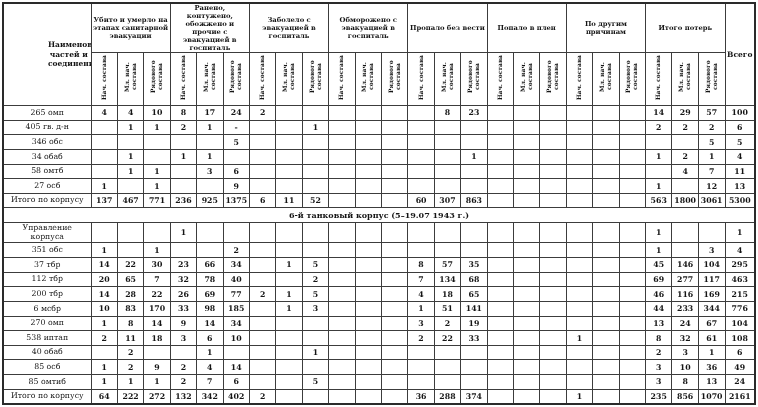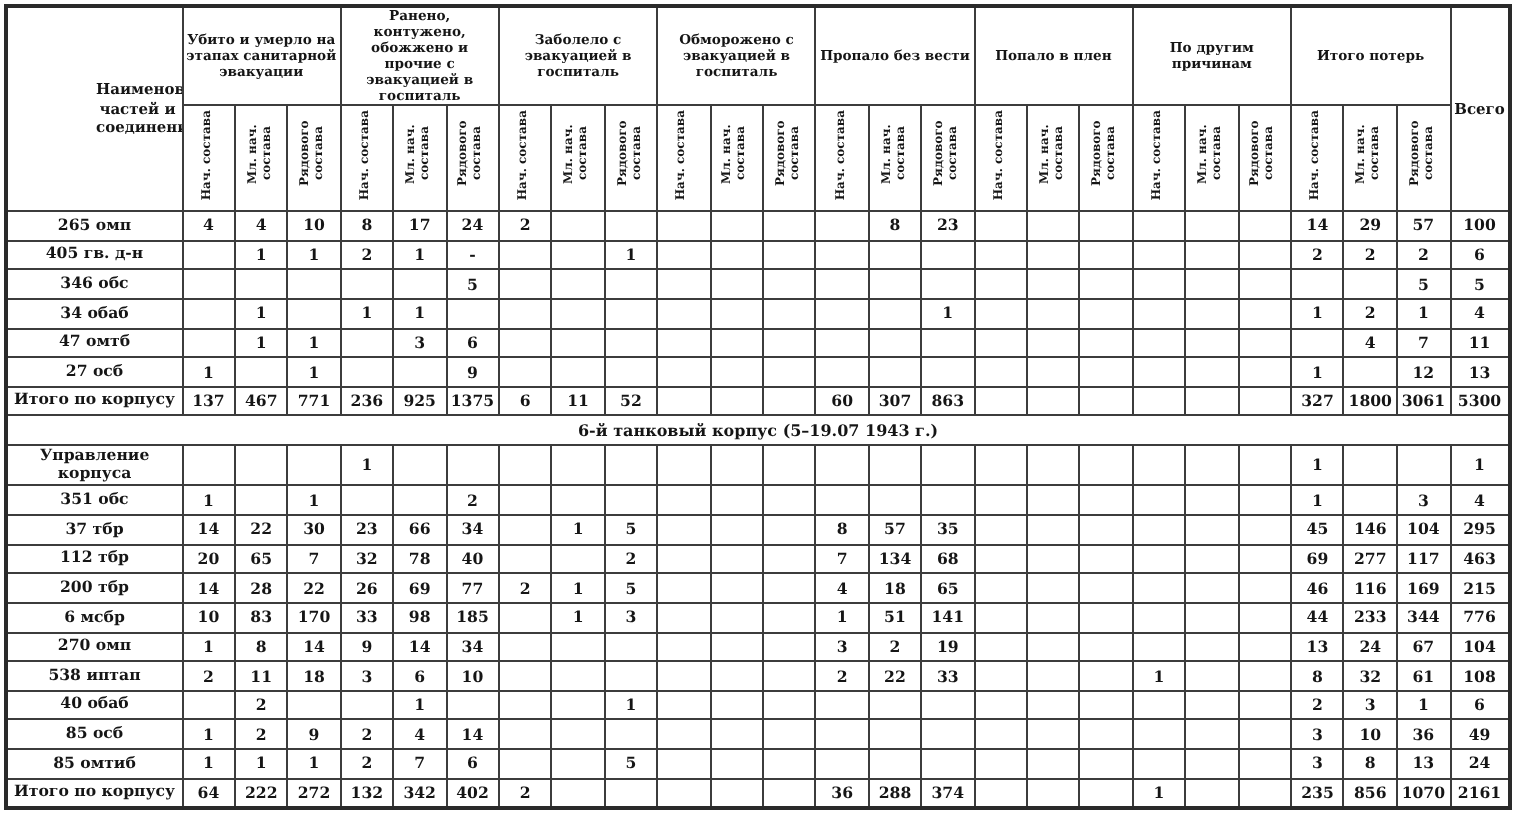--- a/index.html
+++ b/index.html
@@ -28,21 +28,21 @@
   th.sub-h    { height: 52px; font-weight: bold; }
   th.sub-h span {
     display: inline-block;
     writing-mode: vertical-rl;
     transform: rotate(180deg);
     font-size: 6px;
     line-height: 1.15;
     max-height: 48px;
     white-space: normal;
   }
-  td.unit  { font-size: 7.8px; font-weight: bold; line-height: 1.1; height: 13px; }
+  td.unit  { font-size: 7.8px; font-weight: normal; line-height: 1.1; height: 13px; }
   td.val   { font-size: 7.8px; font-weight: bold; }
   tr.section-row td {
     font-size: 8px; font-weight: bold; height: 13px;
   }
 </style>
 </head>
 <body>
 
 <div class="page">
   <table class="losses">
@@ -221,21 +221,21 @@
           <td class="val"></td>
           <td class="val"></td>
           <td class="val"></td>
           <td class="val"></td>
           <td class="val">1</td>
           <td class="val">2</td>
           <td class="val">1</td>
           <td class="val">4</td>
         </tr>
         <tr>
-          <td class="unit">47 омтб</td>
+          <td class="unit">58 омтб</td>
           <td class="val"></td>
           <td class="val">1</td>
           <td class="val">1</td>
           <td class="val"></td>
           <td class="val">3</td>
           <td class="val">6</td>
           <td class="val"></td>
           <td class="val"></td>
           <td class="val"></td>
           <td class="val"></td>
@@ -299,21 +299,21 @@
           <td class="val"></td>
           <td class="val">60</td>
           <td class="val">307</td>
           <td class="val">863</td>
           <td class="val"></td>
           <td class="val"></td>
           <td class="val"></td>
           <td class="val"></td>
           <td class="val"></td>
           <td class="val"></td>
-          <td class="val">327</td>
+          <td class="val">563</td>
           <td class="val">1800</td>
           <td class="val">3061</td>
           <td class="val">5300</td>
         </tr>
         <tr class="section-row">
           <td colspan="26">6-й танковый корпус (5–19.07 1943 г.)</td>
         </tr>
         <tr>
           <td class="unit">Управление корпуса</td>
           <td class="val"></td>

